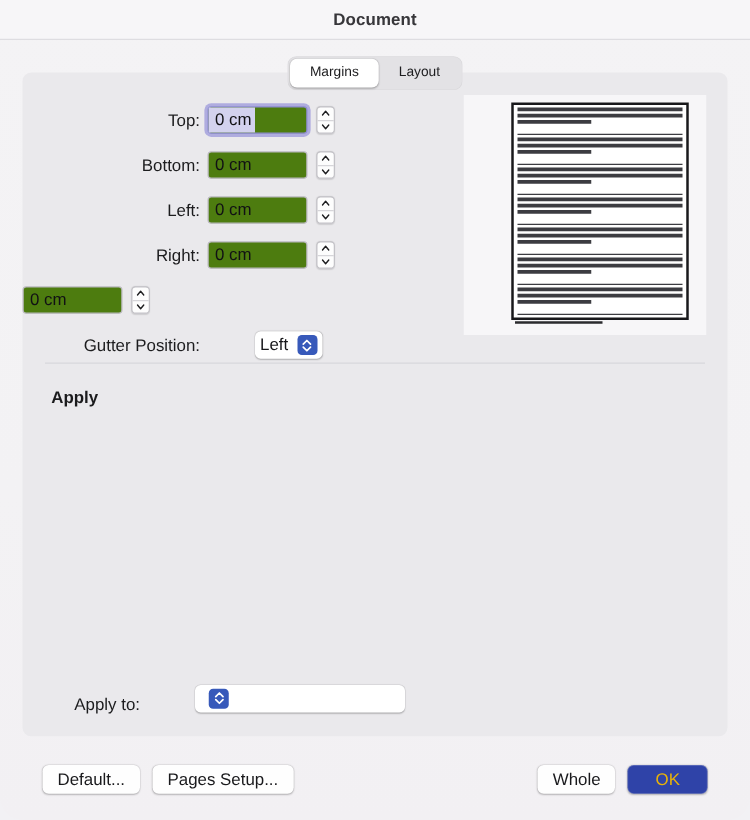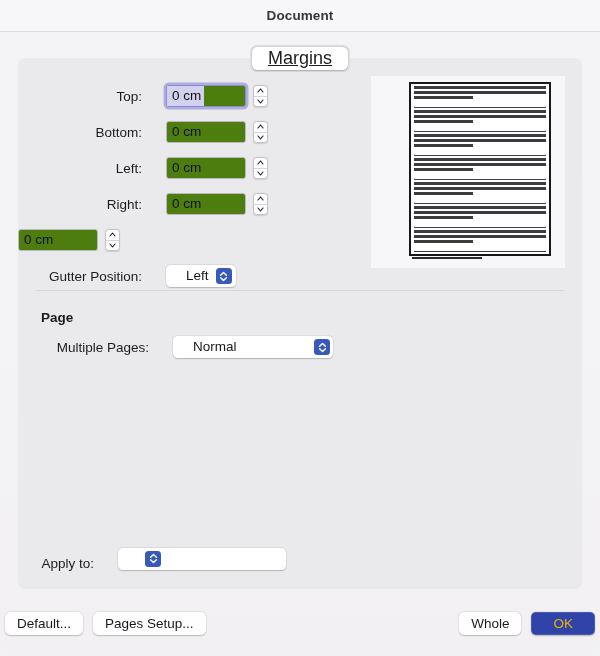--- a/index.html
+++ b/index.html
@@ -54,28 +54,27 @@
     z-index: 5;
   }
   .segmented {
     display: inline-flex;
     background: #e3e2e5;
     border-radius: 7px;
     padding: 2px;
     box-shadow: inset 0 0 0 0.5px rgba(0,0,0,0.045);
   }
   .seg {
-    font-size: 18px;
+    font-size: 11px;
     color: #1d1d1f;
     padding: 3px 16px 4px 16px;
     border-radius: 5.5px;
     line-height: 16px;
     cursor: default;
     white-space: nowrap;
-    text-decoration: underline;
   }
   .seg.selected {
     background: #ffffff;
     box-shadow: 0 0.5px 1.5px rgba(0,0,0,0.22), 0 0 0 0.5px rgba(0,0,0,0.06);
   }
 
   
   .panel {
     position: absolute;
     left: 18px;
@@ -97,21 +96,21 @@
   .row {
     display: flex;
     align-items: center;
     height: 36px;
   }
   .label {
     width: 148px;
     text-align: right;
     font-size: 13.5px;
     color: #1c1c1e;
-    padding-right: 24px;
+    padding-right: 6px;
     box-sizing: border-box;
     white-space: nowrap;
   }
 
   .field {
     position: relative;
     width: 80px;
     height: 22px;
     background: #4d7c0f;
     border: 1px solid #b9b8bd;
@@ -159,24 +158,25 @@
 
   
   .popup {
     height: 22px;
     background: #ffffff;
     border-radius: 4.5px;
     box-shadow: 0 0.5px 1.2px rgba(0,0,0,0.2), 0 0 0 0.5px rgba(0,0,0,0.07);
     display: inline-flex;
     align-items: center;
     box-sizing: border-box;
-    padding: 0 4px 0 20px;
+    padding: 0 4px 0 4px;
     font-size: 13.5px;
     color: #18181b;
     cursor: default;
+    margin-left: 38px;
   }
   .popup .ptext { line-height: 20px; white-space: nowrap; }
   .popup .chev {
     width: 16px;
     height: 16px;
     background: #3759ba;
     border-radius: 3.5px;
     margin-left: 7px;
     display: flex;
     align-items: center;
@@ -264,21 +264,21 @@
 
   
   .buttonbar {
     position: absolute;
     left: 0;
     bottom: 0;
     width: 100%;
     height: 66px;
     display: flex;
     align-items: center;
-    padding: 0 5px;
+    padding: 0 34px;
     box-sizing: border-box;
     text-align: right;
   }
   .btn {
     height: 23px;
     background: #fefefe;
     border-radius: 5px;
     box-shadow: 0 0.5px 1.4px rgba(0,0,0,0.22), 0 0 0 0.5px rgba(0,0,0,0.06);
     font-size: 13.5px;
     color: #19191c;
@@ -304,20 +304,21 @@
 
 <div class="dialog">
 
   <div class="titlebar">
     <div class="titlebar-text">Document</div>
   </div>
 
   <div class="tabbar">
     <div class="segmented">
       <div class="seg selected">Margins</div>
+      <div class="seg">Layout</div>
     </div>
   </div>
 
   <div class="panel">
 
     <div class="form">
 
       <div class="row">
         <div class="label">Top:</div>
         <div class="field focused">
@@ -422,34 +423,22 @@
               <path d="M1.6 6.7 L4.5 9.6 L7.4 6.7" fill="none" stroke="#ffffff" stroke-width="1.4" stroke-linecap="round" stroke-linejoin="round"></path>
             </svg>
           </span>
         </div>
       </div>
 
     </div>
 
     <div class="divider"></div>
 
-    <div class="pages-head">Page</div>
-
-    <div class="pages-row">
-      <div class="label">Multiple Pages:</div>
-      <div class="popup wide">
-        <span class="ptext">Normal</span>
-        <span class="chev">
-          <svg width="9" height="11" viewBox="0 0 9 11">
-            <path d="M1.6 4.3 L4.5 1.4 L7.4 4.3" fill="none" stroke="#ffffff" stroke-width="1.4" stroke-linecap="round" stroke-linejoin="round"></path>
-            <path d="M1.6 6.7 L4.5 9.6 L7.4 6.7" fill="none" stroke="#ffffff" stroke-width="1.4" stroke-linecap="round" stroke-linejoin="round"></path>
-          </svg>
-        </span>
-      </div>
-    </div>
+    <div class="pages-head">Apply</div>
+
 
     <div class="applyto-row">
       <div class="label">Apply to:</div>
       <div class="popup applyto">
         <span class="chev">
           <svg width="9" height="11" viewBox="0 0 9 11">
             <path d="M1.6 4.3 L4.5 1.4 L7.4 4.3" fill="none" stroke="#ffffff" stroke-width="1.4" stroke-linecap="round" stroke-linejoin="round"></path>
             <path d="M1.6 6.7 L4.5 9.6 L7.4 6.7" fill="none" stroke="#ffffff" stroke-width="1.4" stroke-linecap="round" stroke-linejoin="round"></path>
           </svg>
         </span>

